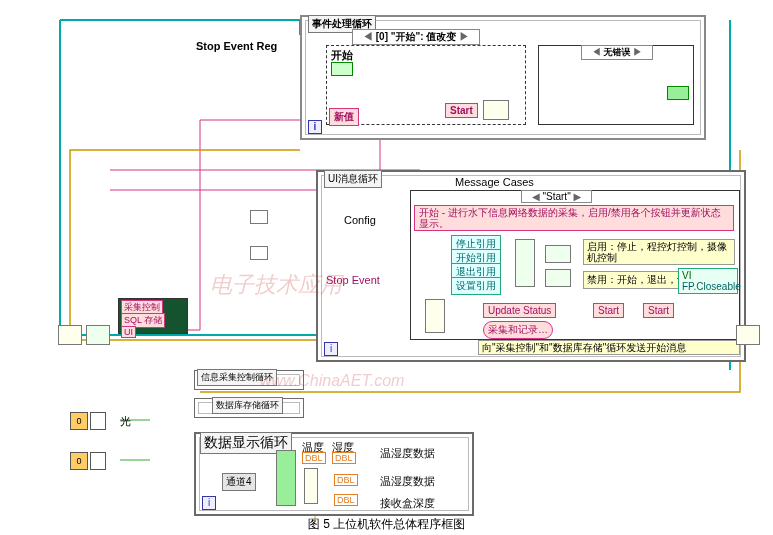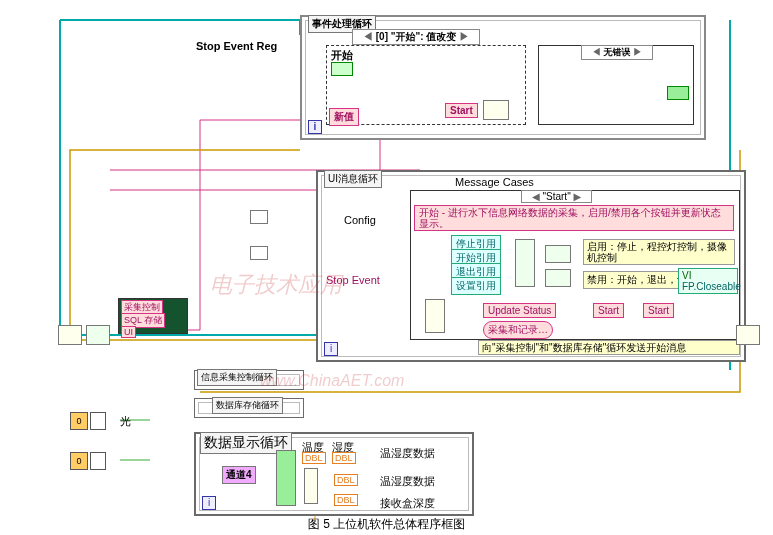--- a/index.html
+++ b/index.html
@@ -119,21 +119,21 @@
   </div>
 
   <div class="term" style="left:70px; top:412px; background:#fc6;">0</div>
   <div class="term" style="left:90px; top:412px; width:16px; background:#fff;"></div>
   <div class="title" style="left:120px; top:414px;">光</div>
   <div class="term" style="left:70px; top:452px; background:#fc6;">0</div>
   <div class="term" style="left:90px; top:452px; width:16px; background:#fff;"></div>
 
   <div class="loop" style="left:194px; top:432px; width:280px; height:84px;">
     <div class="greybox" style="left:4px; top:-2px; font-size:14px;">数据显示循环</div>
-    <div class="greybox" style="left:26px; top:32px; background:#f0abfc;font-weight:bold;">通道4</div>
+    <div class="greybox" style="left:26px; top:39px; background:#e5e5e5;">通道4</div>
     <div class="node" style="left:80px; top:16px; width:20px; height:56px; background:#9e9;"></div>
     <div class="title" style="left:106px; top:6px;">温度</div>
     <div class="orangeBox" style="left:106px; top:18px;">DBL</div>
     <div class="title" style="left:136px; top:6px;">湿度</div>
     <div class="orangeBox" style="left:136px; top:18px;">DBL</div>
     <div class="node" style="left:108px; top:34px; width:14px; height:36px; background:#ffe;"></div>
     <div class="orangeBox" style="left:138px; top:40px;">DBL</div>
     <div class="orangeBox" style="left:138px; top:60px;">DBL</div>
     <div class="title" style="left:184px; top:12px;">温湿度数据</div>
     <div class="title" style="left:184px; top:40px;">温湿度数据</div>

